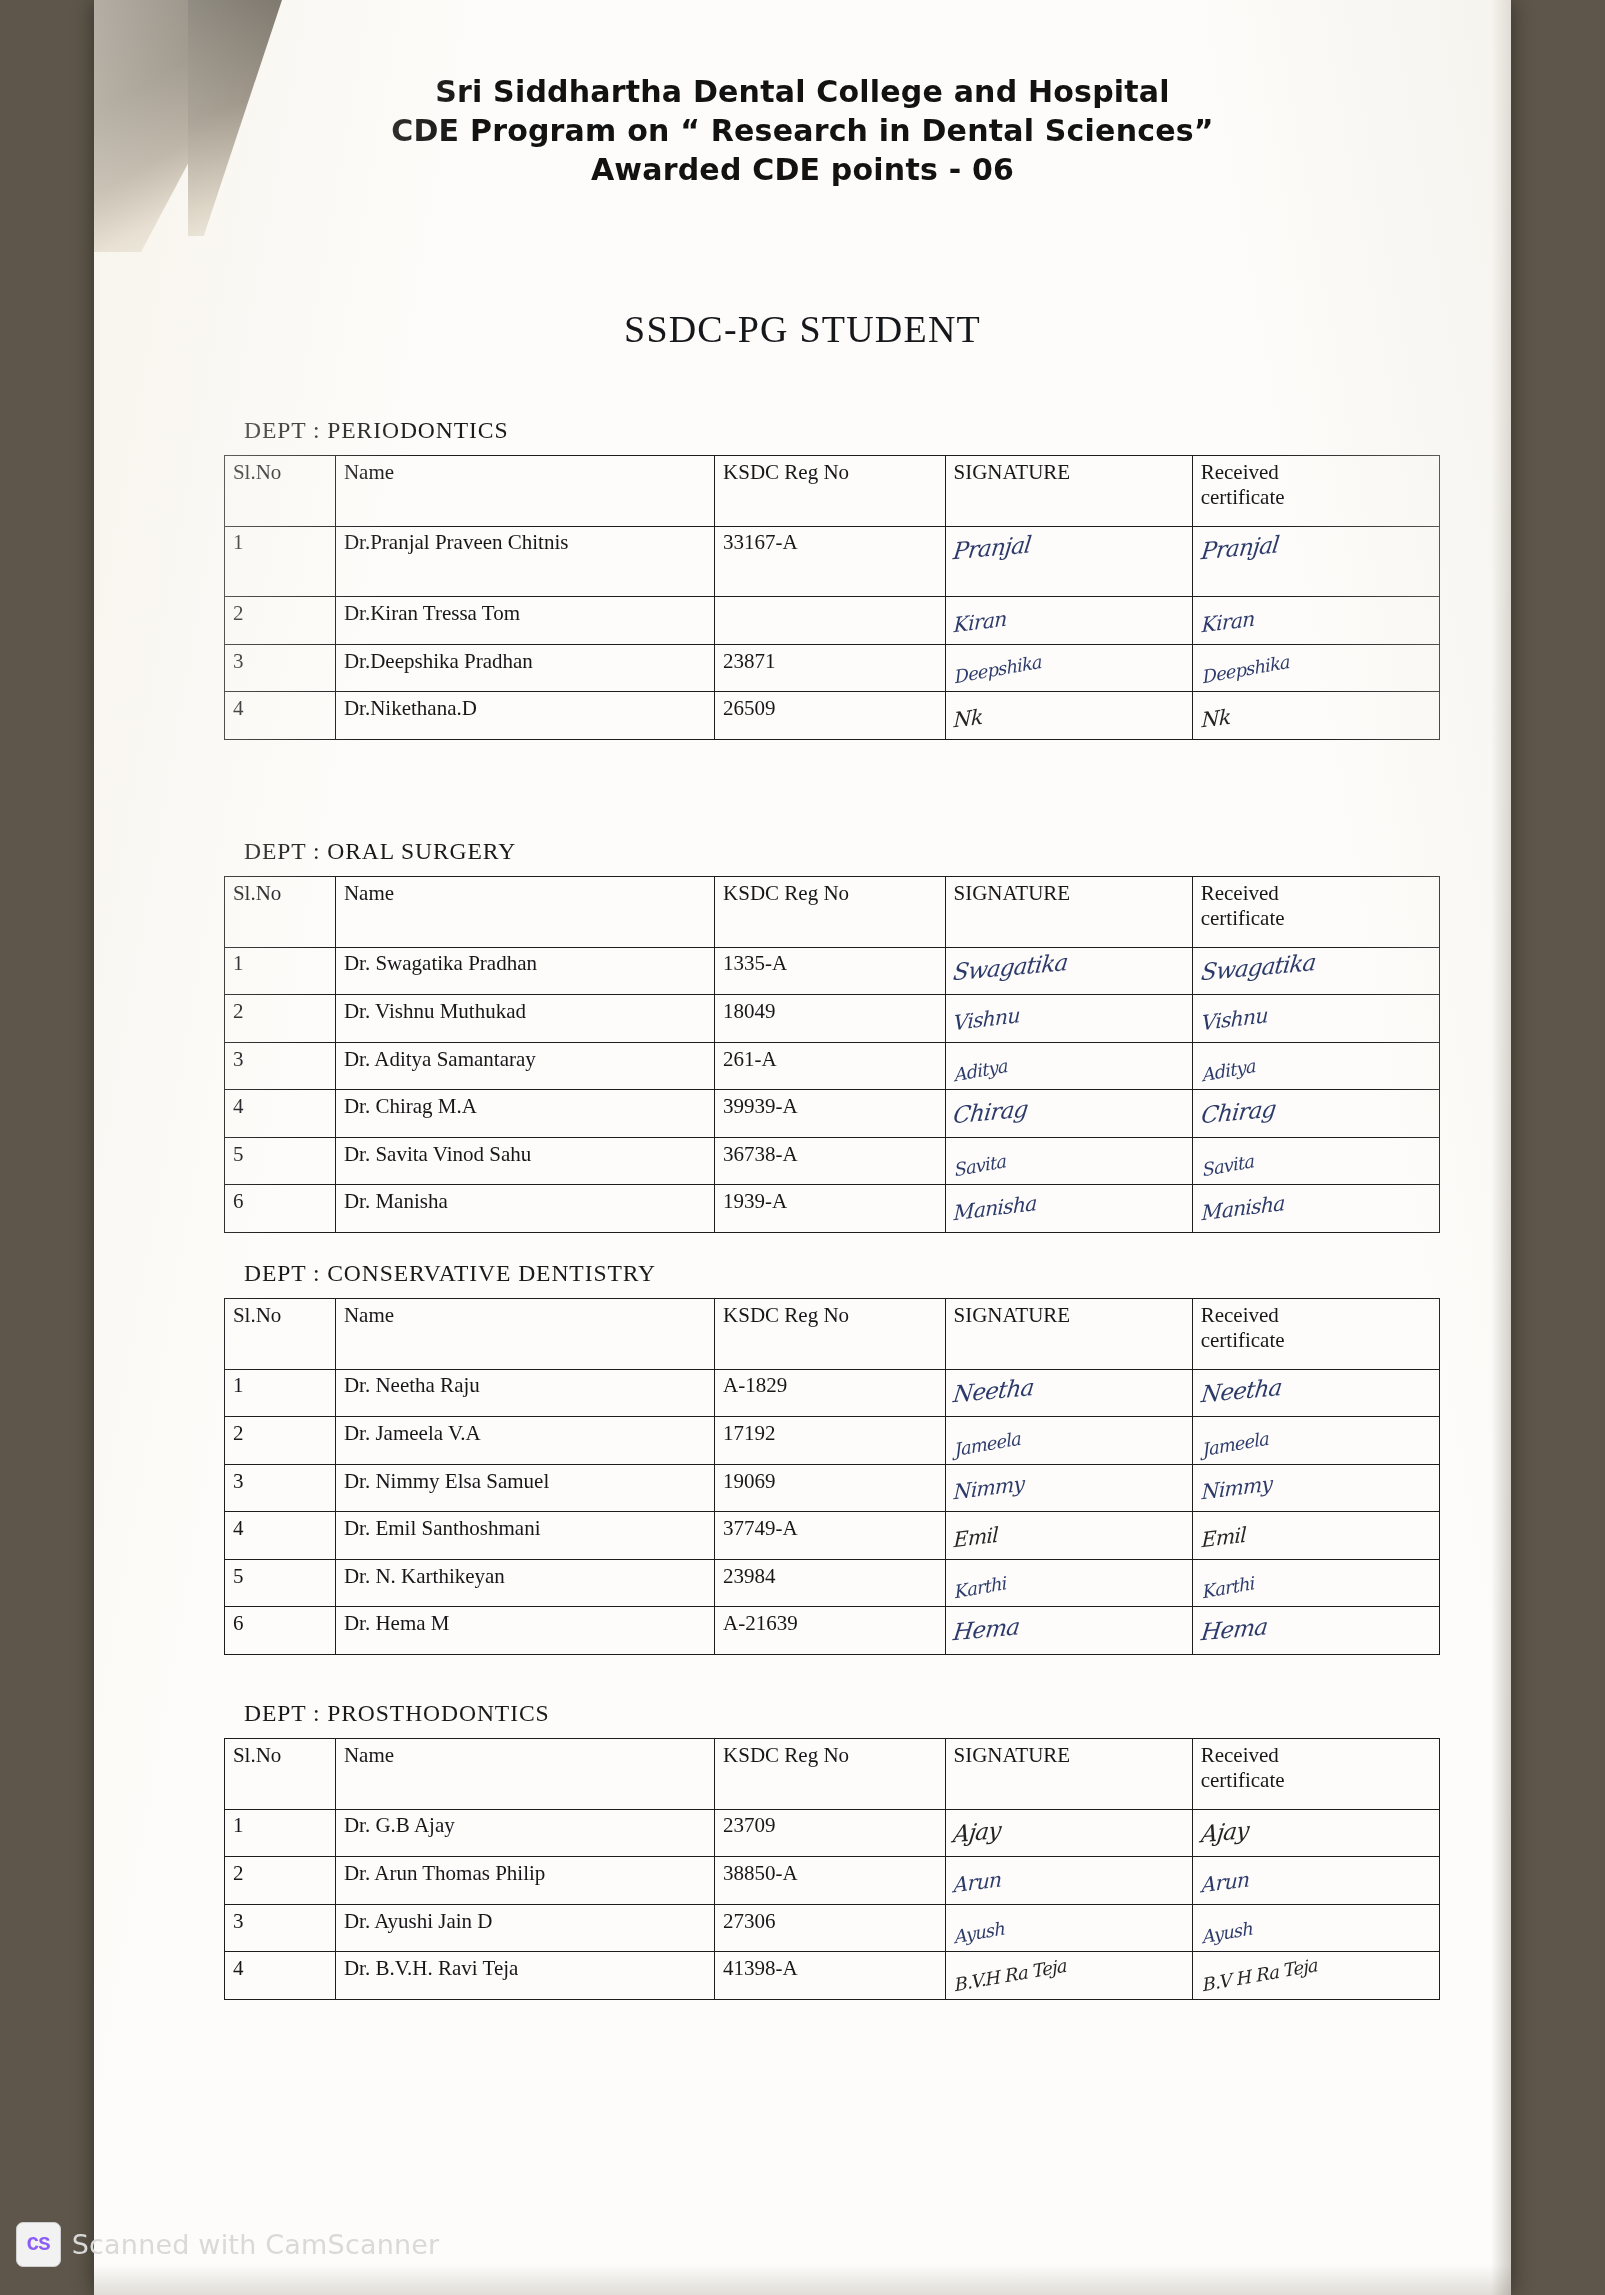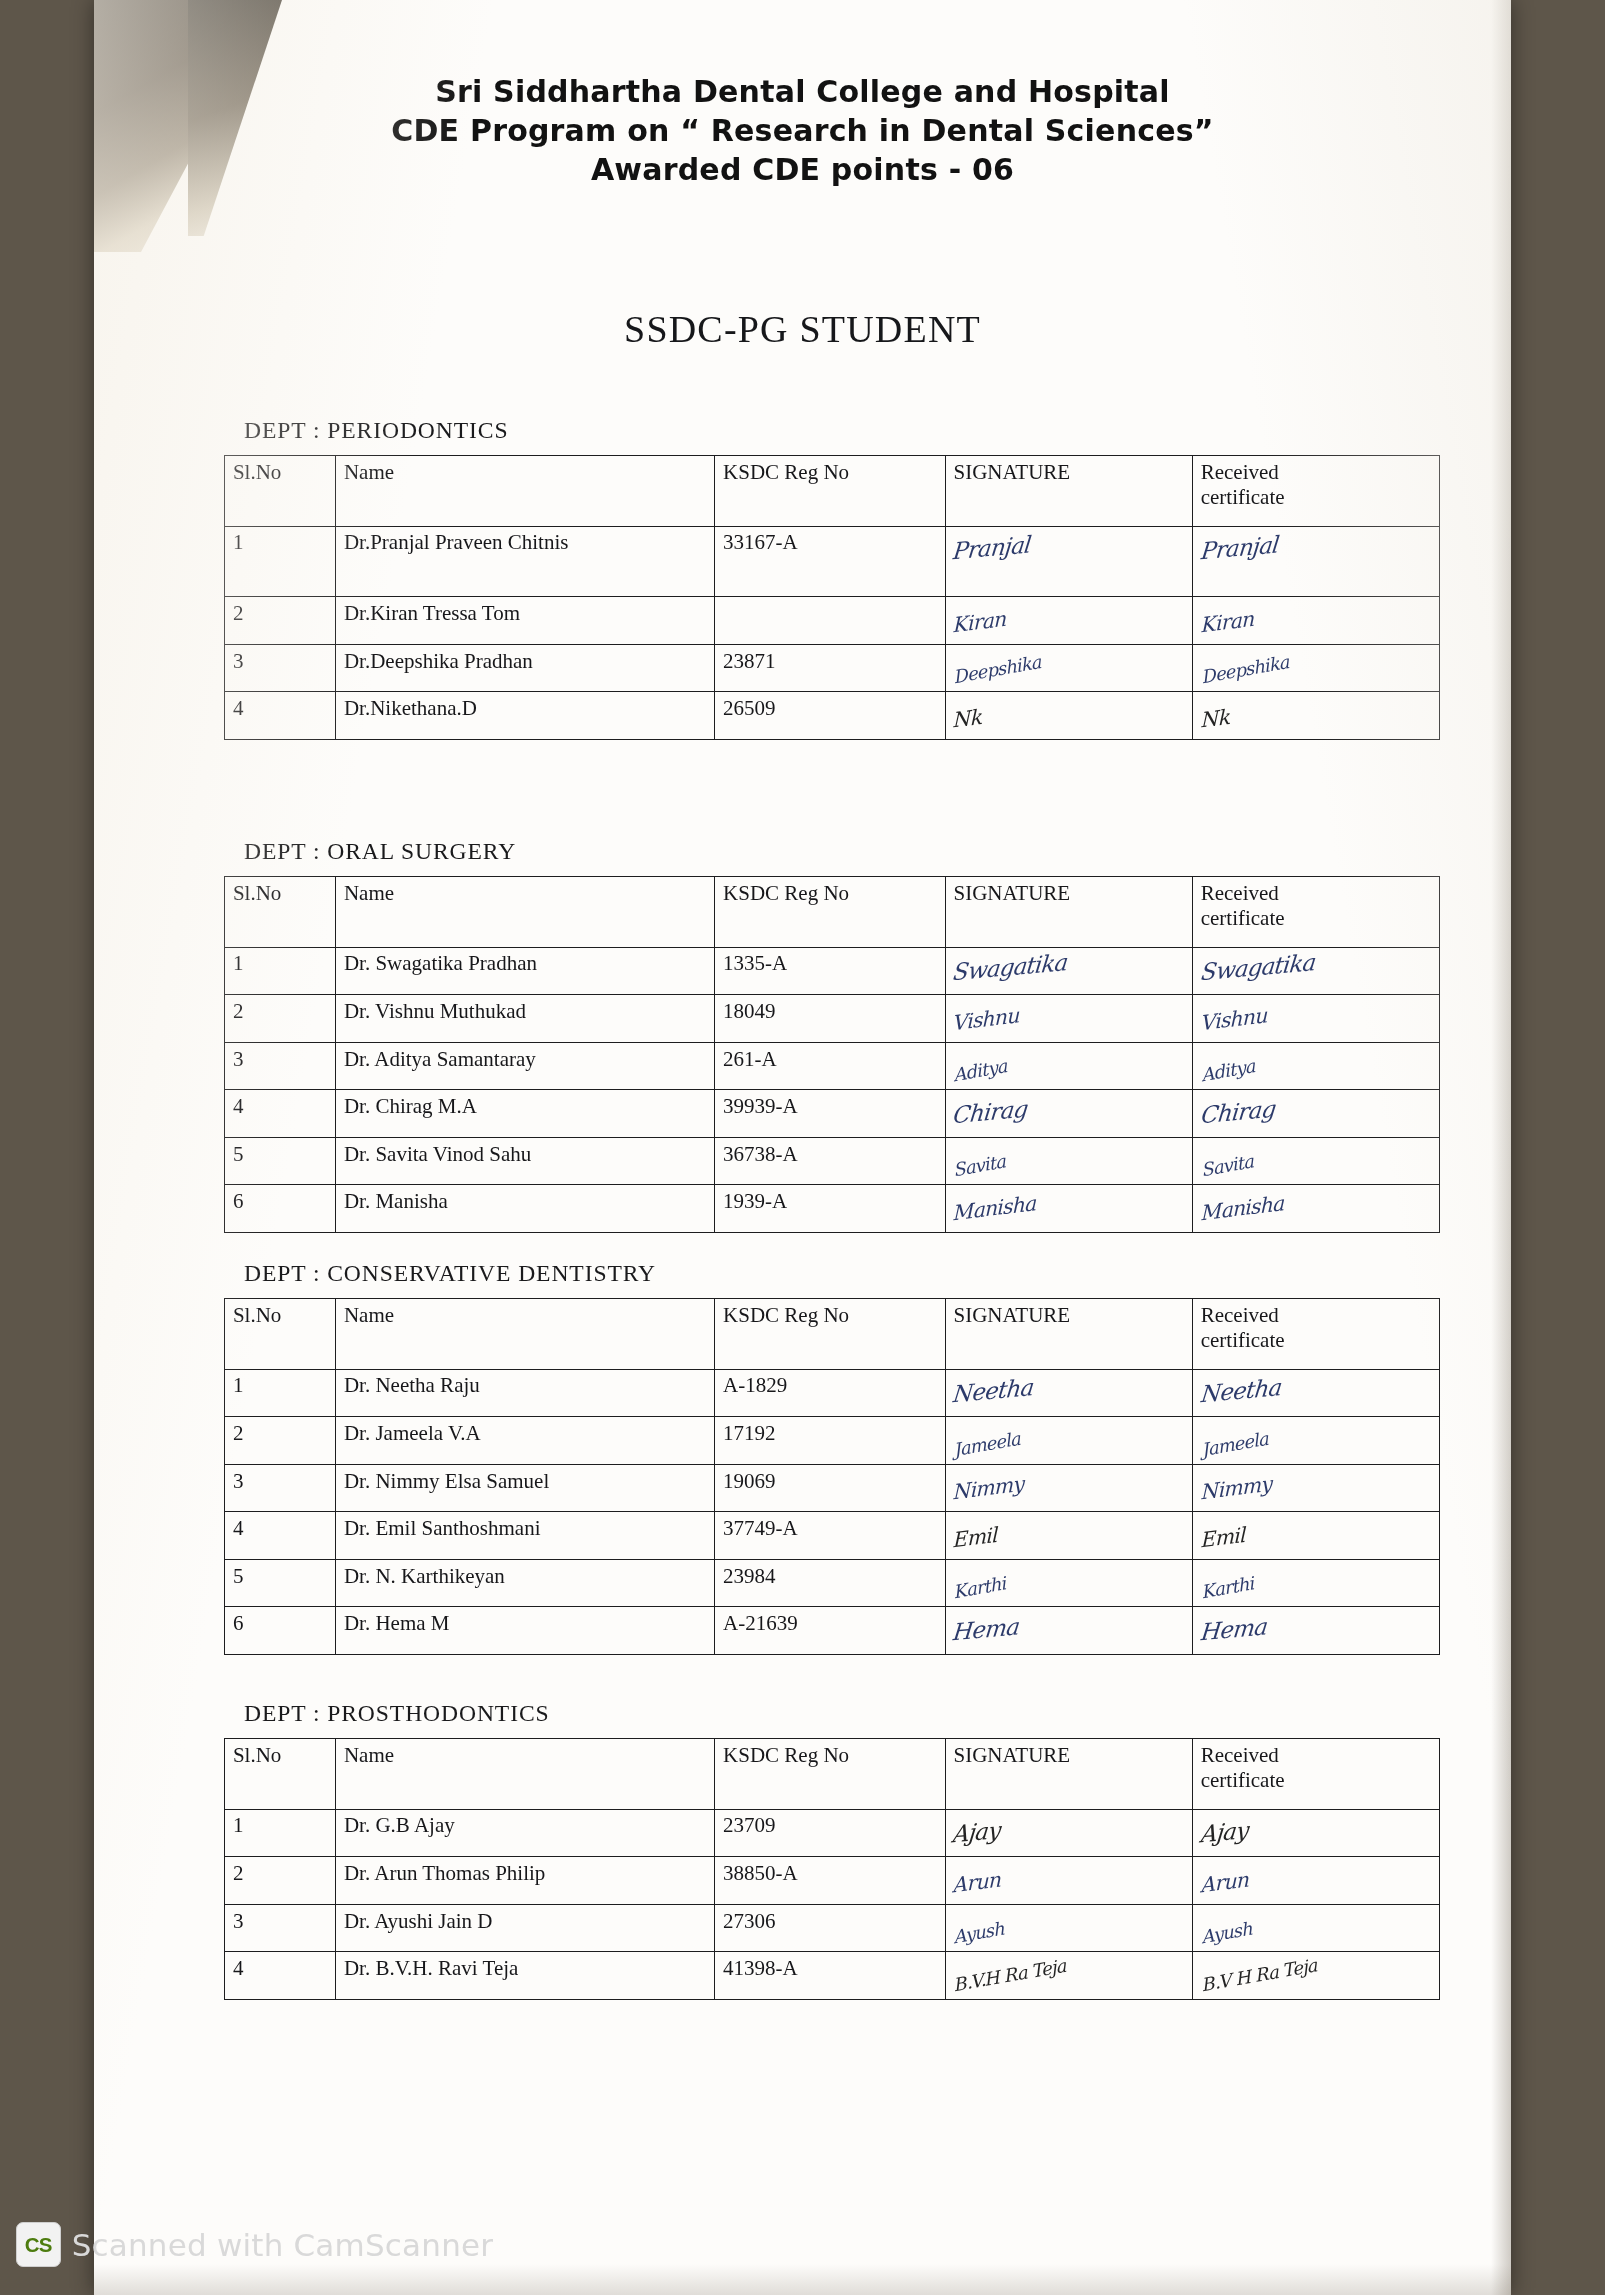--- a/index.html
+++ b/index.html
@@ -181,29 +181,29 @@
   }
   .cam-logo {
     width: 43px;
     height: 43px;
     border-radius: 7px;
     background: #f2f2f2;
     border: 1.6px solid #cfcfcf;
     display: flex;
     align-items: center;
     justify-content: center;
-    font-family: Liberation Sans, sans-serif;
+    font-family: Liberation Mono, monospace;
     font-weight: bold;
     font-size: 20.5px;
-    color: #4d7c0f;
+    color: #8b5cf6;
     letter-spacing: -0.8px;
   }
   .cam-text {
     font-family: "DejaVu Sans", sans-serif;
-    font-size: 31px;
+    font-size: 27px;
     color: #d9d9d9;
     letter-spacing: 0.2px;
   }
 </style>
 </head>
 <body>
 
 <div class="page-bg"></div>
 
 <div class="paper">

